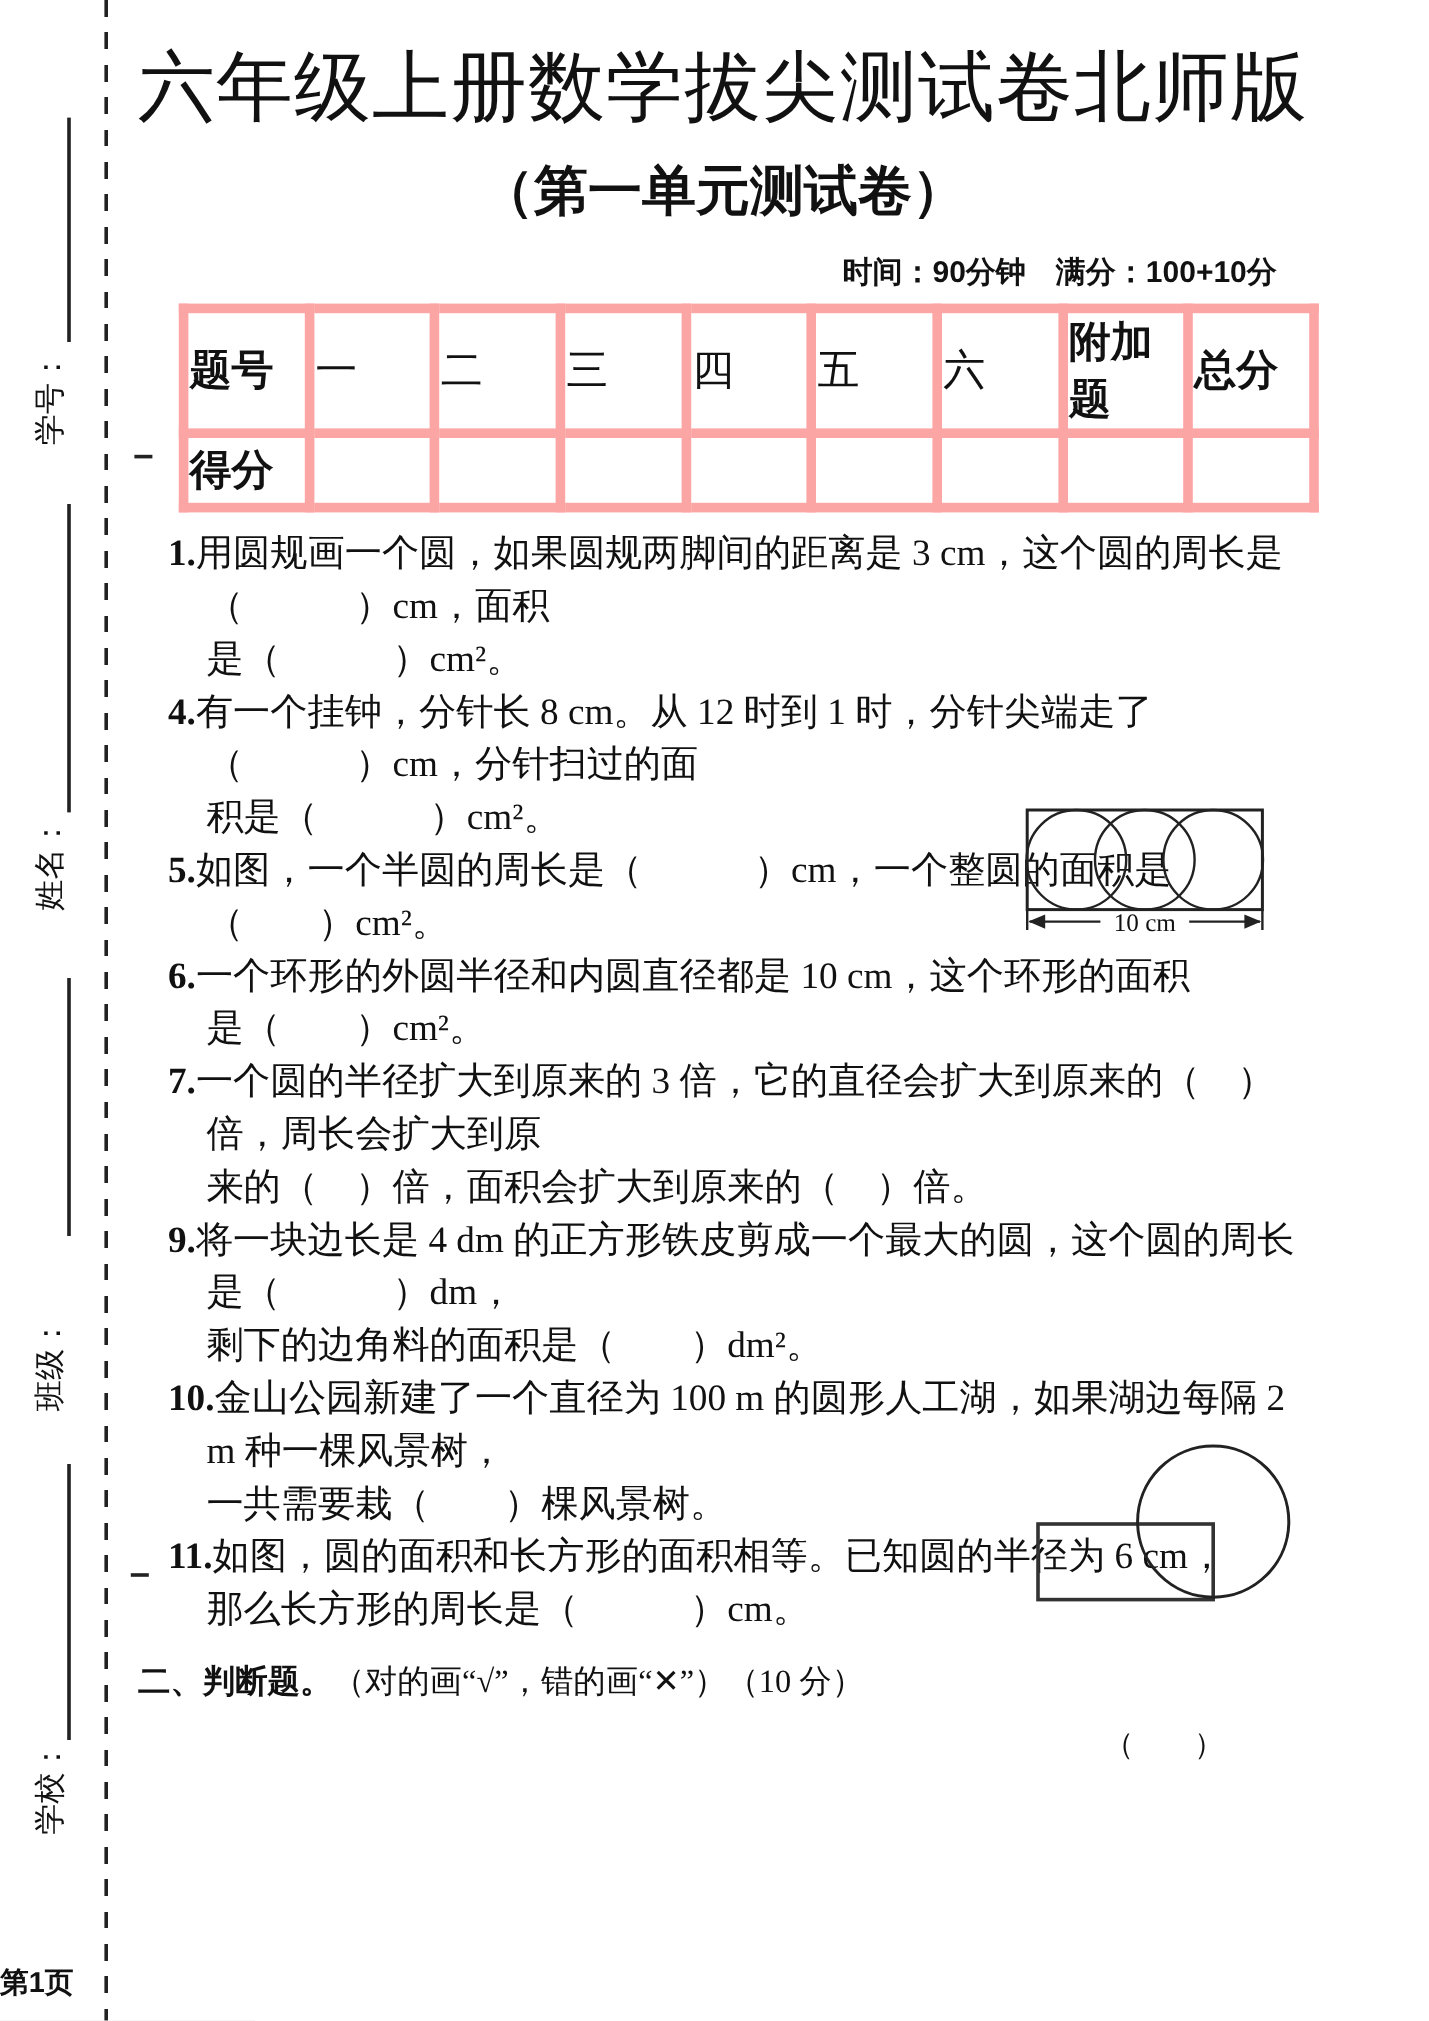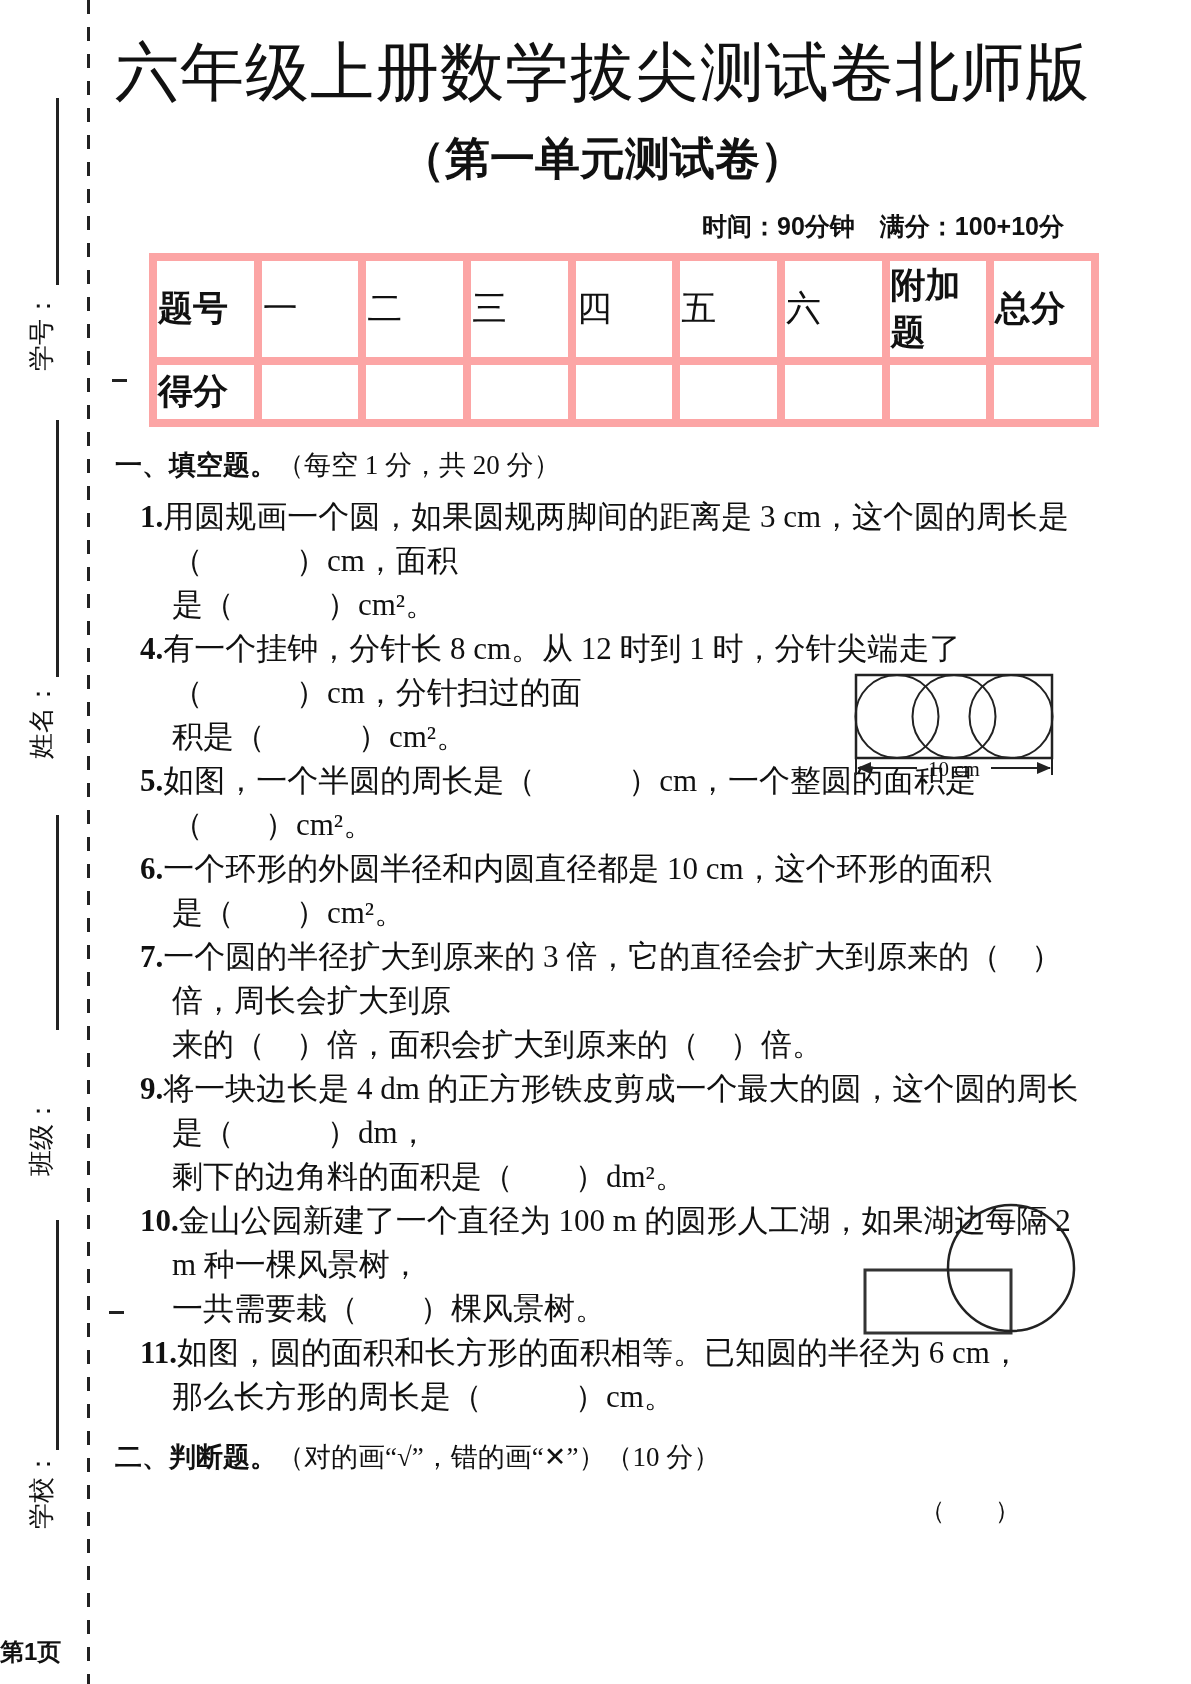--- a/index.html
+++ b/index.html
@@ -131,23 +131,20 @@
         <td></td>
         <td></td>
         <td></td>
         <td></td>
         <td></td>
         <td></td>
       </tr>
     </tbody>
       </table>
 
-    <div class="sec-h">
-      <span class="t">一、填空题。</span><span class="n">（每空 1 分，共 20 分）</span>
-    </div>
 
     <div class="questions">
       <div class="q"><span class="q-num">1.</span><span class="q-text">用圆规画一个圆，如果圆规两脚间的距离是 3 cm，这个圆的周长是（　　　）cm，面积
 是（　　　）cm²。</span></div>
       <div class="q"><span class="q-num">4.</span><span class="q-text">有一个挂钟，分针长 8 cm。从 12 时到 1 时，分针尖端走了（　　　）cm，分针扫过的面
 积是（　　　）cm²。</span></div>
       <div class="q"><span class="q-num">5.</span><span class="q-text">如图，一个半圆的周长是（　　　）cm，一个整圆的面积是
 （　　）cm²。</span></div>
       <div class="q"><span class="q-num">6.</span><span class="q-text">一个环形的外圆半径和内圆直径都是 10 cm，这个环形的面积
 是（　　）cm²。</span></div>

